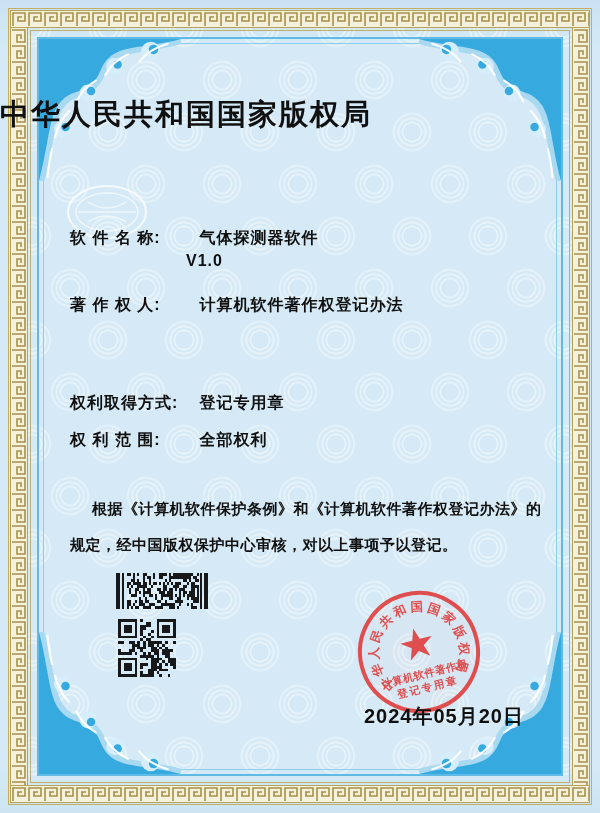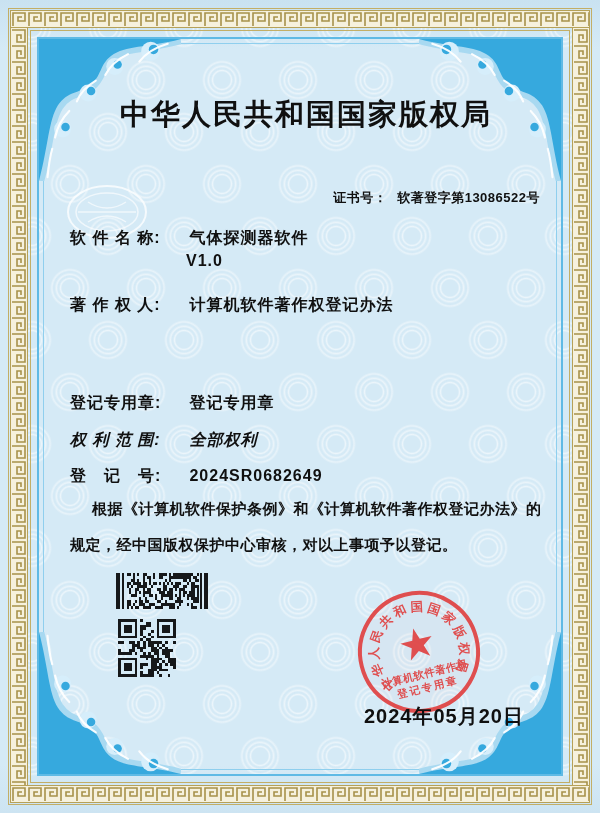--- a/index.html
+++ b/index.html
@@ -45,35 +45,35 @@
   
   .corner{position:absolute;width:142px;height:142px;pointer-events:none;}
   .corner.tl{left:39px;top:39px;}
   .corner.tr{right:39px;top:39px;transform:scaleX(-1);}
   .corner.bl{left:39px;bottom:39px;transform:scaleY(-1);}
   .corner.br{right:39px;bottom:39px;transform:scale(-1,-1);}
   
   .emblem{position:absolute;left:66px;top:184px;width:82px;height:56px;opacity:.85;pointer-events:none;}
   
   .title{
-    position:absolute;left:12px;right:0;top:94px;text-align:center;
+    position:absolute;left:0;right:0;top:94px;
     font-size:29px;font-weight:900;color:#101010;letter-spacing:2px;line-height:41px;
   }
   .cert-no{
     position:absolute;top:189px;right:60px;
     font-size:13px;font-weight:bold;color:#101010;letter-spacing:.5px;
   }
   .cert-no .val{margin-left:10px;}
   .field{
     position:absolute;left:70px;font-size:16px;font-weight:bold;color:#101010;letter-spacing:1px;
   }
   .field .lbl{display:inline-block;width:114px;}
-  .field .val{margin-left:0;text-align:center;}
+  .field .val{margin-left:10px;text-align:center;}
   .f-name{top:228px;} .f-version{top:252px;left:186px;}
-  .f-owner{top:295px;} .f-acq{top:393px;} .f-scope{top:430px;font-style:italic;} .f-reg{top:466px;}
+  .f-owner{top:295px;} .f-acq{top:393px;} .f-scope{top:430px;} .f-reg{top:466px;}
   .body-line{
     position:absolute;left:70px;font-size:15px;font-weight:bold;color:#101010;letter-spacing:.5px;
   }
   .body-line.l1{top:500px;left:92px;}
   .body-line.l2{top:536px;font-family:Liberation Serif, serif;}
   
   .barcode{position:absolute;left:116px;top:573px;width:92px;height:36px;}
   .qr{position:absolute;left:117px;top:619px;width:60px;height:58px;}
   .barcode svg,.qr svg{width:100%;height:100%;display:block;}
   
@@ -718,49 +718,42 @@
 
   <svg class="emblem" viewBox="0 0 82 56">
     <ellipse cx="41" cy="28" rx="39" ry="26" fill="none" stroke="rgba(255,255,255,.9)" stroke-width="2"></ellipse>
     <ellipse cx="41" cy="28" rx="31" ry="19" fill="none" stroke="rgba(255,255,255,.75)" stroke-width="1.5"></ellipse>
     <path d="M12,28 h58 M22,18 c12,8 26,8 38,0 M22,38 c12,-8 26,-8 38,0" fill="none" stroke="rgba(255,255,255,.75)" stroke-width="1.5"></path>
   </svg>
 
   <div class="title">
     <div>中华人民共和国国家版权局</div>
   </div>
-  <div class="cert-no">
-    <span>证书号：</span><span class="val">软著登字第13086522号</span>
-  </div>
 
   <div class="field f-name">
     <span class="lbl">软 件 名 称:</span>
     <span class="val">气体探测器软件</span>
   </div>
   <div class="field f-version">V1.0</div>
 
   <div class="field f-owner">
     <span class="lbl">著 作 权 人:</span>
     <span class="val">计算机软件著作权登记办法</span>
   </div>
 
   <div class="field f-acq">
-    <span class="lbl">登记专用章:</span>
+    <span class="lbl">权利取得方式:</span>
     <span class="val">登记专用章</span>
   </div>
 
   <div class="field f-scope">
     <span class="lbl">权 利 范 围:</span>
     <span class="val">全部权利</span>
   </div>
 
-  <div class="field f-reg">
-    <span class="lbl">登　记　号:</span>
-    <span class="val">2024SR0682649</span>
-  </div>
 
   <div class="body-line l1">根据《计算机软件保护条例》和《计算机软件著作权登记办法》的</div>
   <div class="body-line l2">规定，经中国版权保护中心审核，对以上事项予以登记。</div>
 
   <div class="barcode">
       <svg viewBox="0 0 92 36" shape-rendering="crispEdges">
         <rect x="0" y="0" width="4" height="36" fill="#16181a"></rect>
         <rect x="6" y="0" width="2" height="36" fill="#16181a"></rect>
         <rect x="88" y="0" width="4" height="36" fill="#16181a"></rect>
         <rect x="84" y="0" width="2" height="36" fill="#16181a"></rect>

